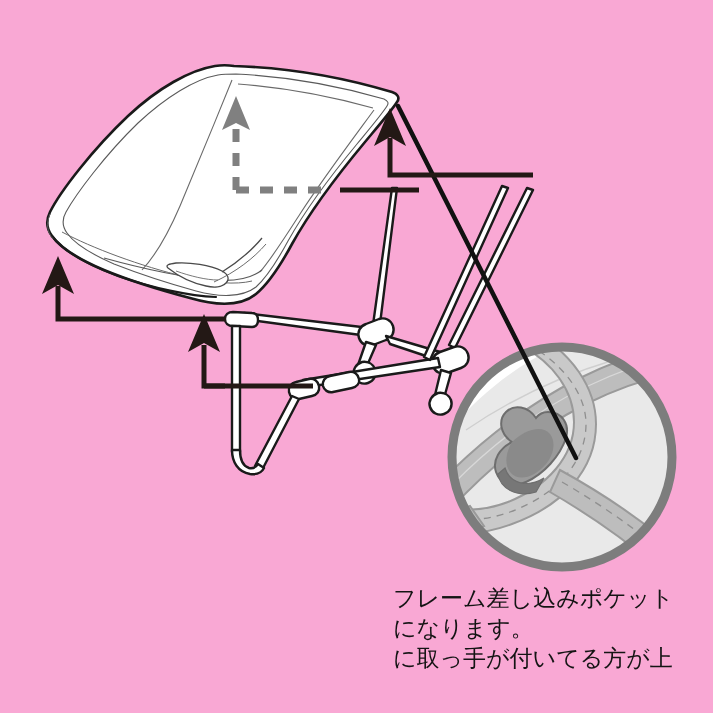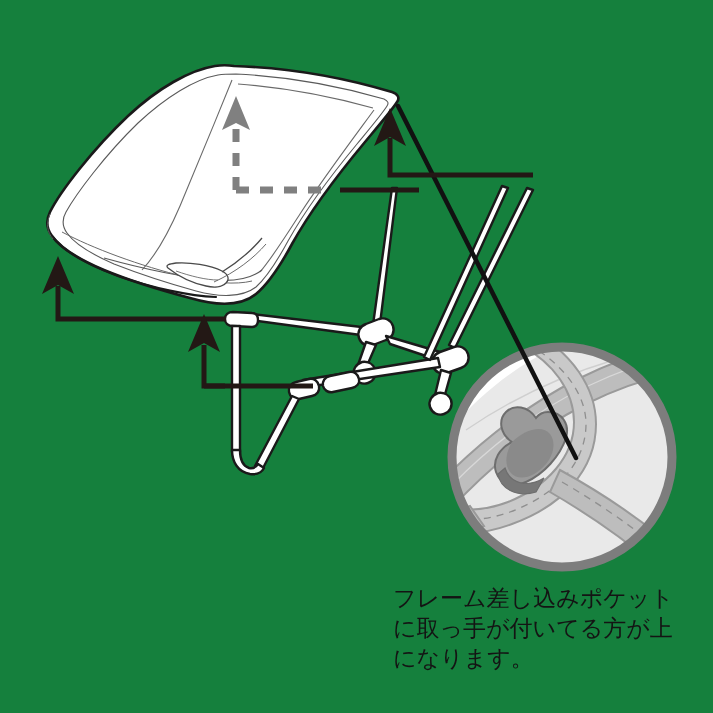--- a/index.html
+++ b/index.html
@@ -4,21 +4,21 @@
 <style>
   html, body {
     margin: 0;
     padding: 0;
     background: #ffffff;
   }
   #page {
     position: relative;
     width: 713px;
     height: 713px;
-    background: #15803d;
+    background: #f9a8d4;
     overflow: hidden;
     font-family: "Liberation Sans", "DejaVu Sans", sans-serif;
   }
   #diagram-svg {
     position: absolute;
     left: 0;
     top: 0;
     width: 713px;
     height: 713px;
     display: block;
@@ -286,17 +286,17 @@
     </g>
 
     <g>
       <line x1="204" y1="386" x2="313" y2="386" stroke="#231815" stroke-width="5"></line>
     </g>
 
   </svg>
 
   <div id="caption-block">
     <span class="cap-line">フレーム差し込みポケット</span>
+    <span class="cap-line">になります。</span>
     <span class="cap-line">に取っ手が付いてる方が上</span>
-    <span class="cap-line">になります。</span>
   </div>
 
 </div>
 
 </body></html>

